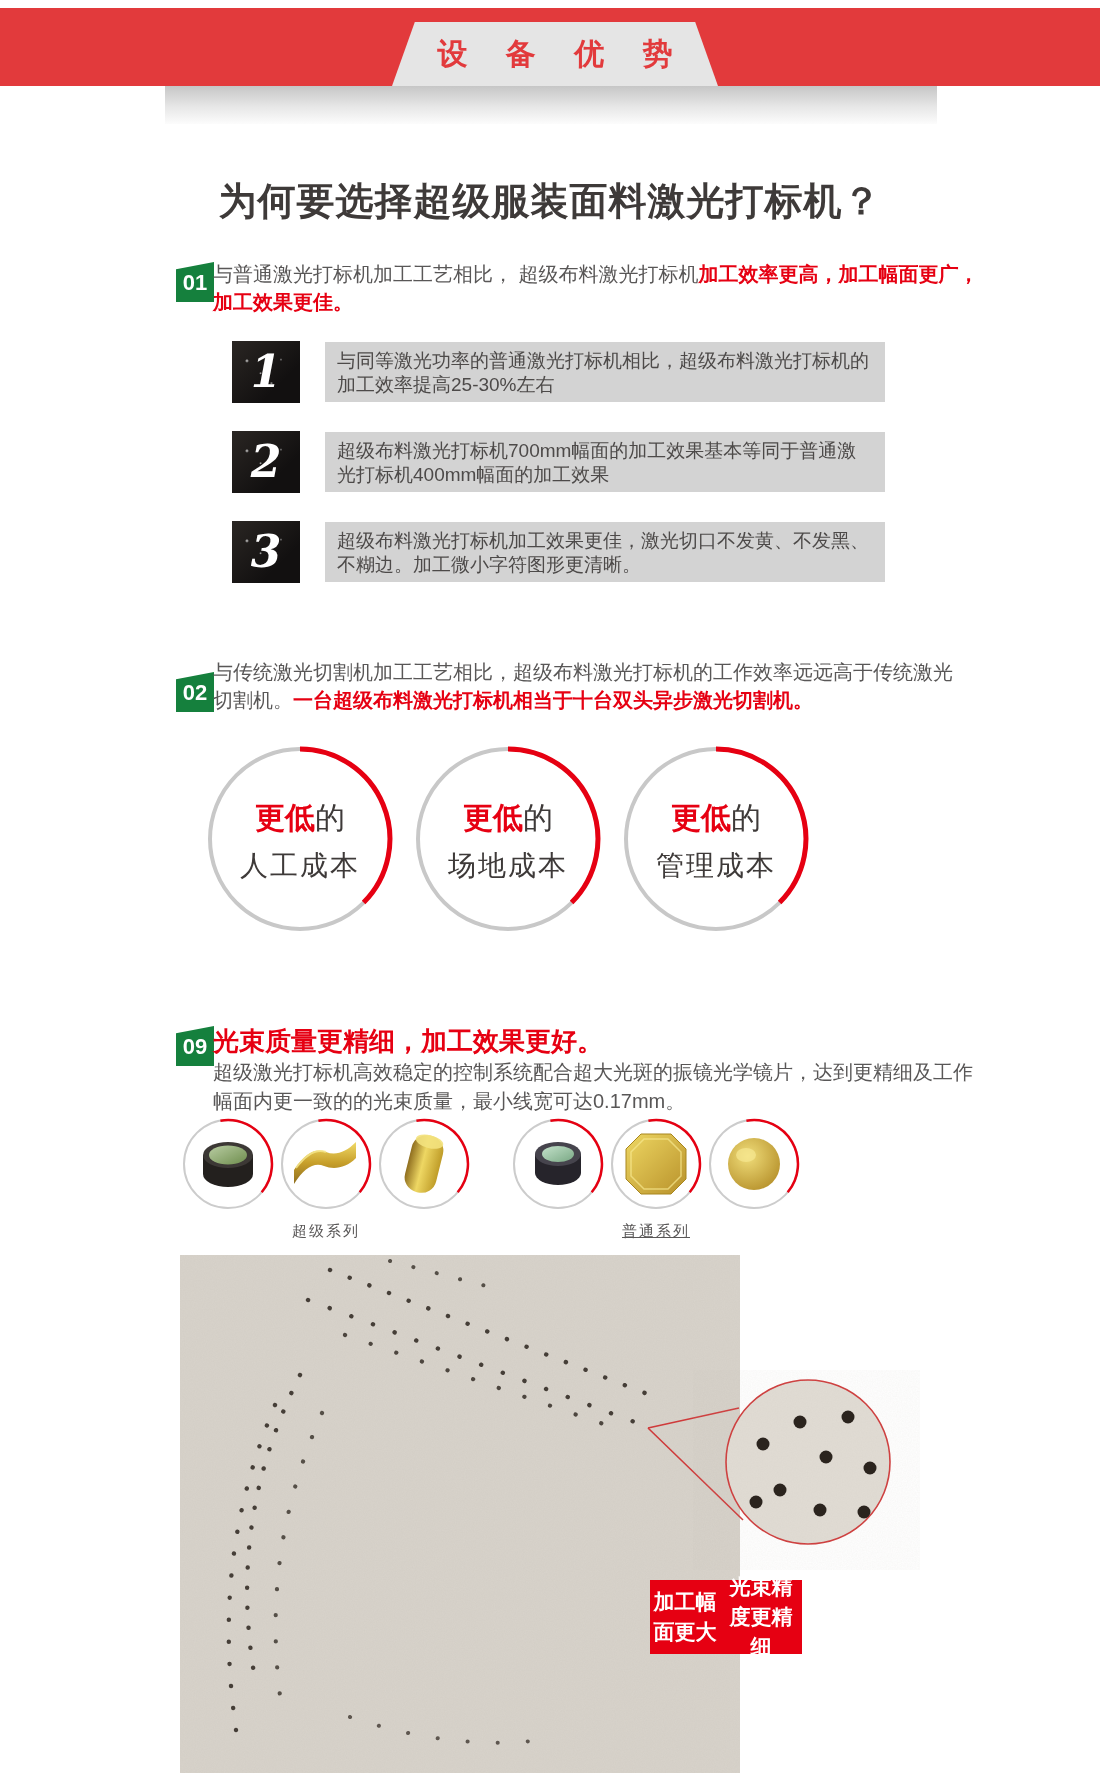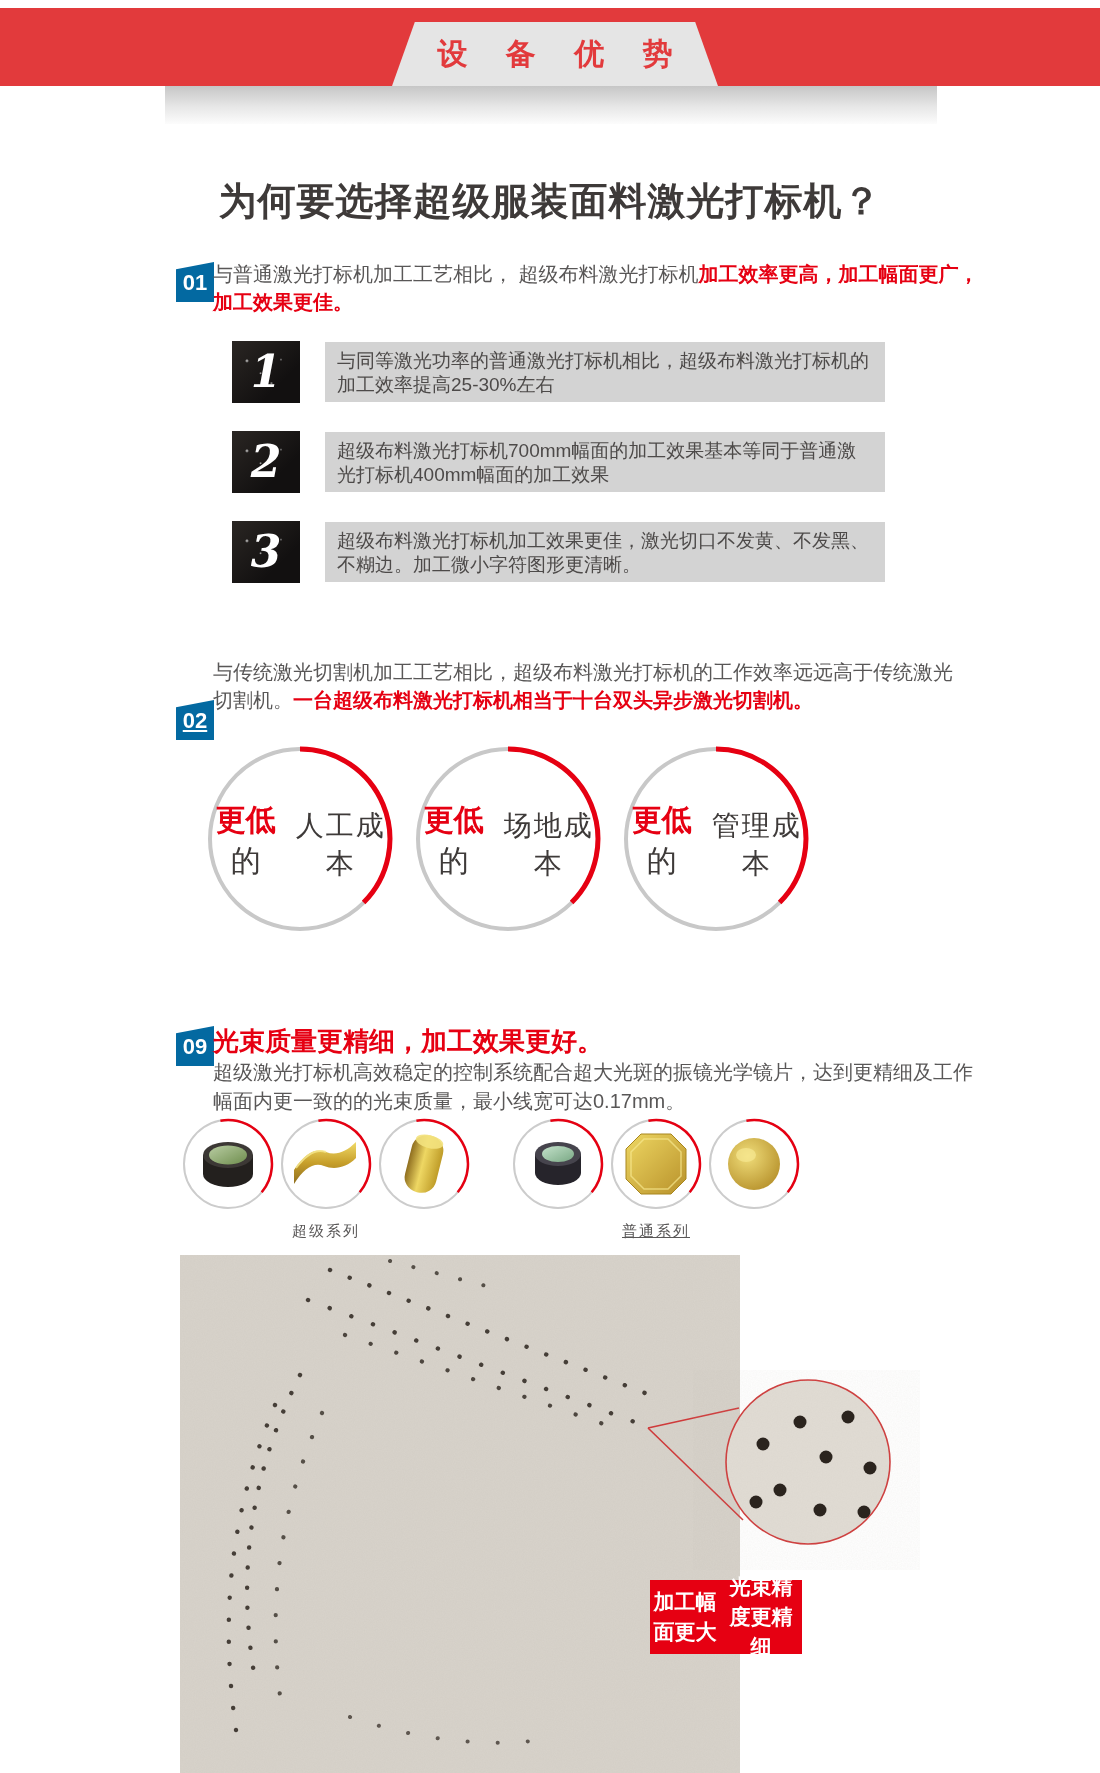--- a/index.html
+++ b/index.html
@@ -14,21 +14,21 @@
         display:flex;align-items:center;justify-content:center;}
   .banner-title{color:#e23a3c;font-size:30px;font-weight:bold;letter-spacing:15px;margin-right:-15px;}
   .banner-shadow{left:165px;top:86px;width:772px;height:38px;
         background:linear-gradient(180deg,#c6c6c6 0%,#e7e7e7 55%,#fcfcfc 100%);}
 
   
   .page-title{left:0;top:176px;width:1100px;text-align:center;
         font-size:38px;font-weight:bold;color:#3e3a39;letter-spacing:1px;}
 
   
-  .badge{width:38px;height:40px;background:#0369a1;color:#fff;
+  .badge{width:38px;height:40px;background:#15803d;color:#fff;
         clip-path:polygon(0 18%,100% 0,100% 100%,0 100%);
         display:flex;align-items:center;justify-content:center;
         font-size:22px;font-weight:bold;padding-top:2px;box-sizing:border-box;}
 
   .sec-text{left:213px;width:790px;font-size:20px;line-height:28px;color:#595757;}
   .hl{color:#e60012;font-weight:bold;}
 
   
   .item-img{left:232px;width:68px;height:62px;
         background-image:
@@ -40,21 +40,21 @@
         display:flex;align-items:center;justify-content:center;}
   .item-num{font-family:"DejaVu Serif",serif;font-style:italic;font-weight:bold;
         font-size:44px;color:#fff;line-height:1;}
   .item-box{left:325px;width:560px;height:60px;background:#d3d3d3;box-sizing:border-box;
         padding:7px 12px;font-size:19px;line-height:24px;color:#4d4a49;}
 
   
   .cost-circle{width:190px;height:190px;}
   .cost-circle svg{position:absolute;left:0;top:0;}
   .cost-inner{position:absolute;left:0;top:0;width:190px;height:190px;
-        display:flex;flex-direction:row;align-items:center;justify-content:center;
+        display:flex;flex-direction:column;align-items:center;justify-content:center;
         text-align:center;padding-top:4px;box-sizing:border-box;}
   .cost-line1{font-size:30px;color:#3e3a39;}
   .cost-line1 .hl{font-size:30px;}
   .cost-label{font-size:28px;color:#3e3a39;margin-top:8px;letter-spacing:2px;}
 
   
   .s3-heading{left:213px;top:1024px;width:700px;font-size:26px;font-weight:bold;color:#e60012;}
   .s3-body{left:213px;top:1058px;width:790px;font-size:20px;line-height:29px;color:#595757;}
 
   
@@ -103,21 +103,21 @@
     <span>超级布料激光打标机700mm幅面的加工效果基本等同于普通激光打标机400mm幅面的加工效果</span>
   </div>
 
   <div class="abs item-img" style="top:521px;">
     <span class="item-num">3</span>
   </div>
   <div class="abs item-box" style="top:522px;">
     <span>超级布料激光打标机加工效果更佳，激光切口不发黄、不发黑、不糊边。加工微小字符图形更清晰。</span>
   </div>
 
-  <div class="abs badge" style="left:176px;top:700px;text-decoration:underline;">
+  <div class="abs badge" style="left:176px;top:672px;">
     <span>02</span>
   </div>
   <div class="abs sec-text" style="top:658px;">
     <span>与传统激光切割机加工工艺相比，超级布料激光打标机的工作效率远远高于传统激光</span><br>
     <span>切割机。</span><span class="hl">一台超级布料激光打标机相当于十台双头异步激光切割机。</span>
   </div>
 
   <div class="abs cost-circle" style="left:205px;top:744px;">
     <svg width="190" height="190" viewBox="0 0 190 190">
       <circle cx="95" cy="95" r="90" fill="#ffffff" stroke="#c8c8c8" stroke-width="4"></circle>

